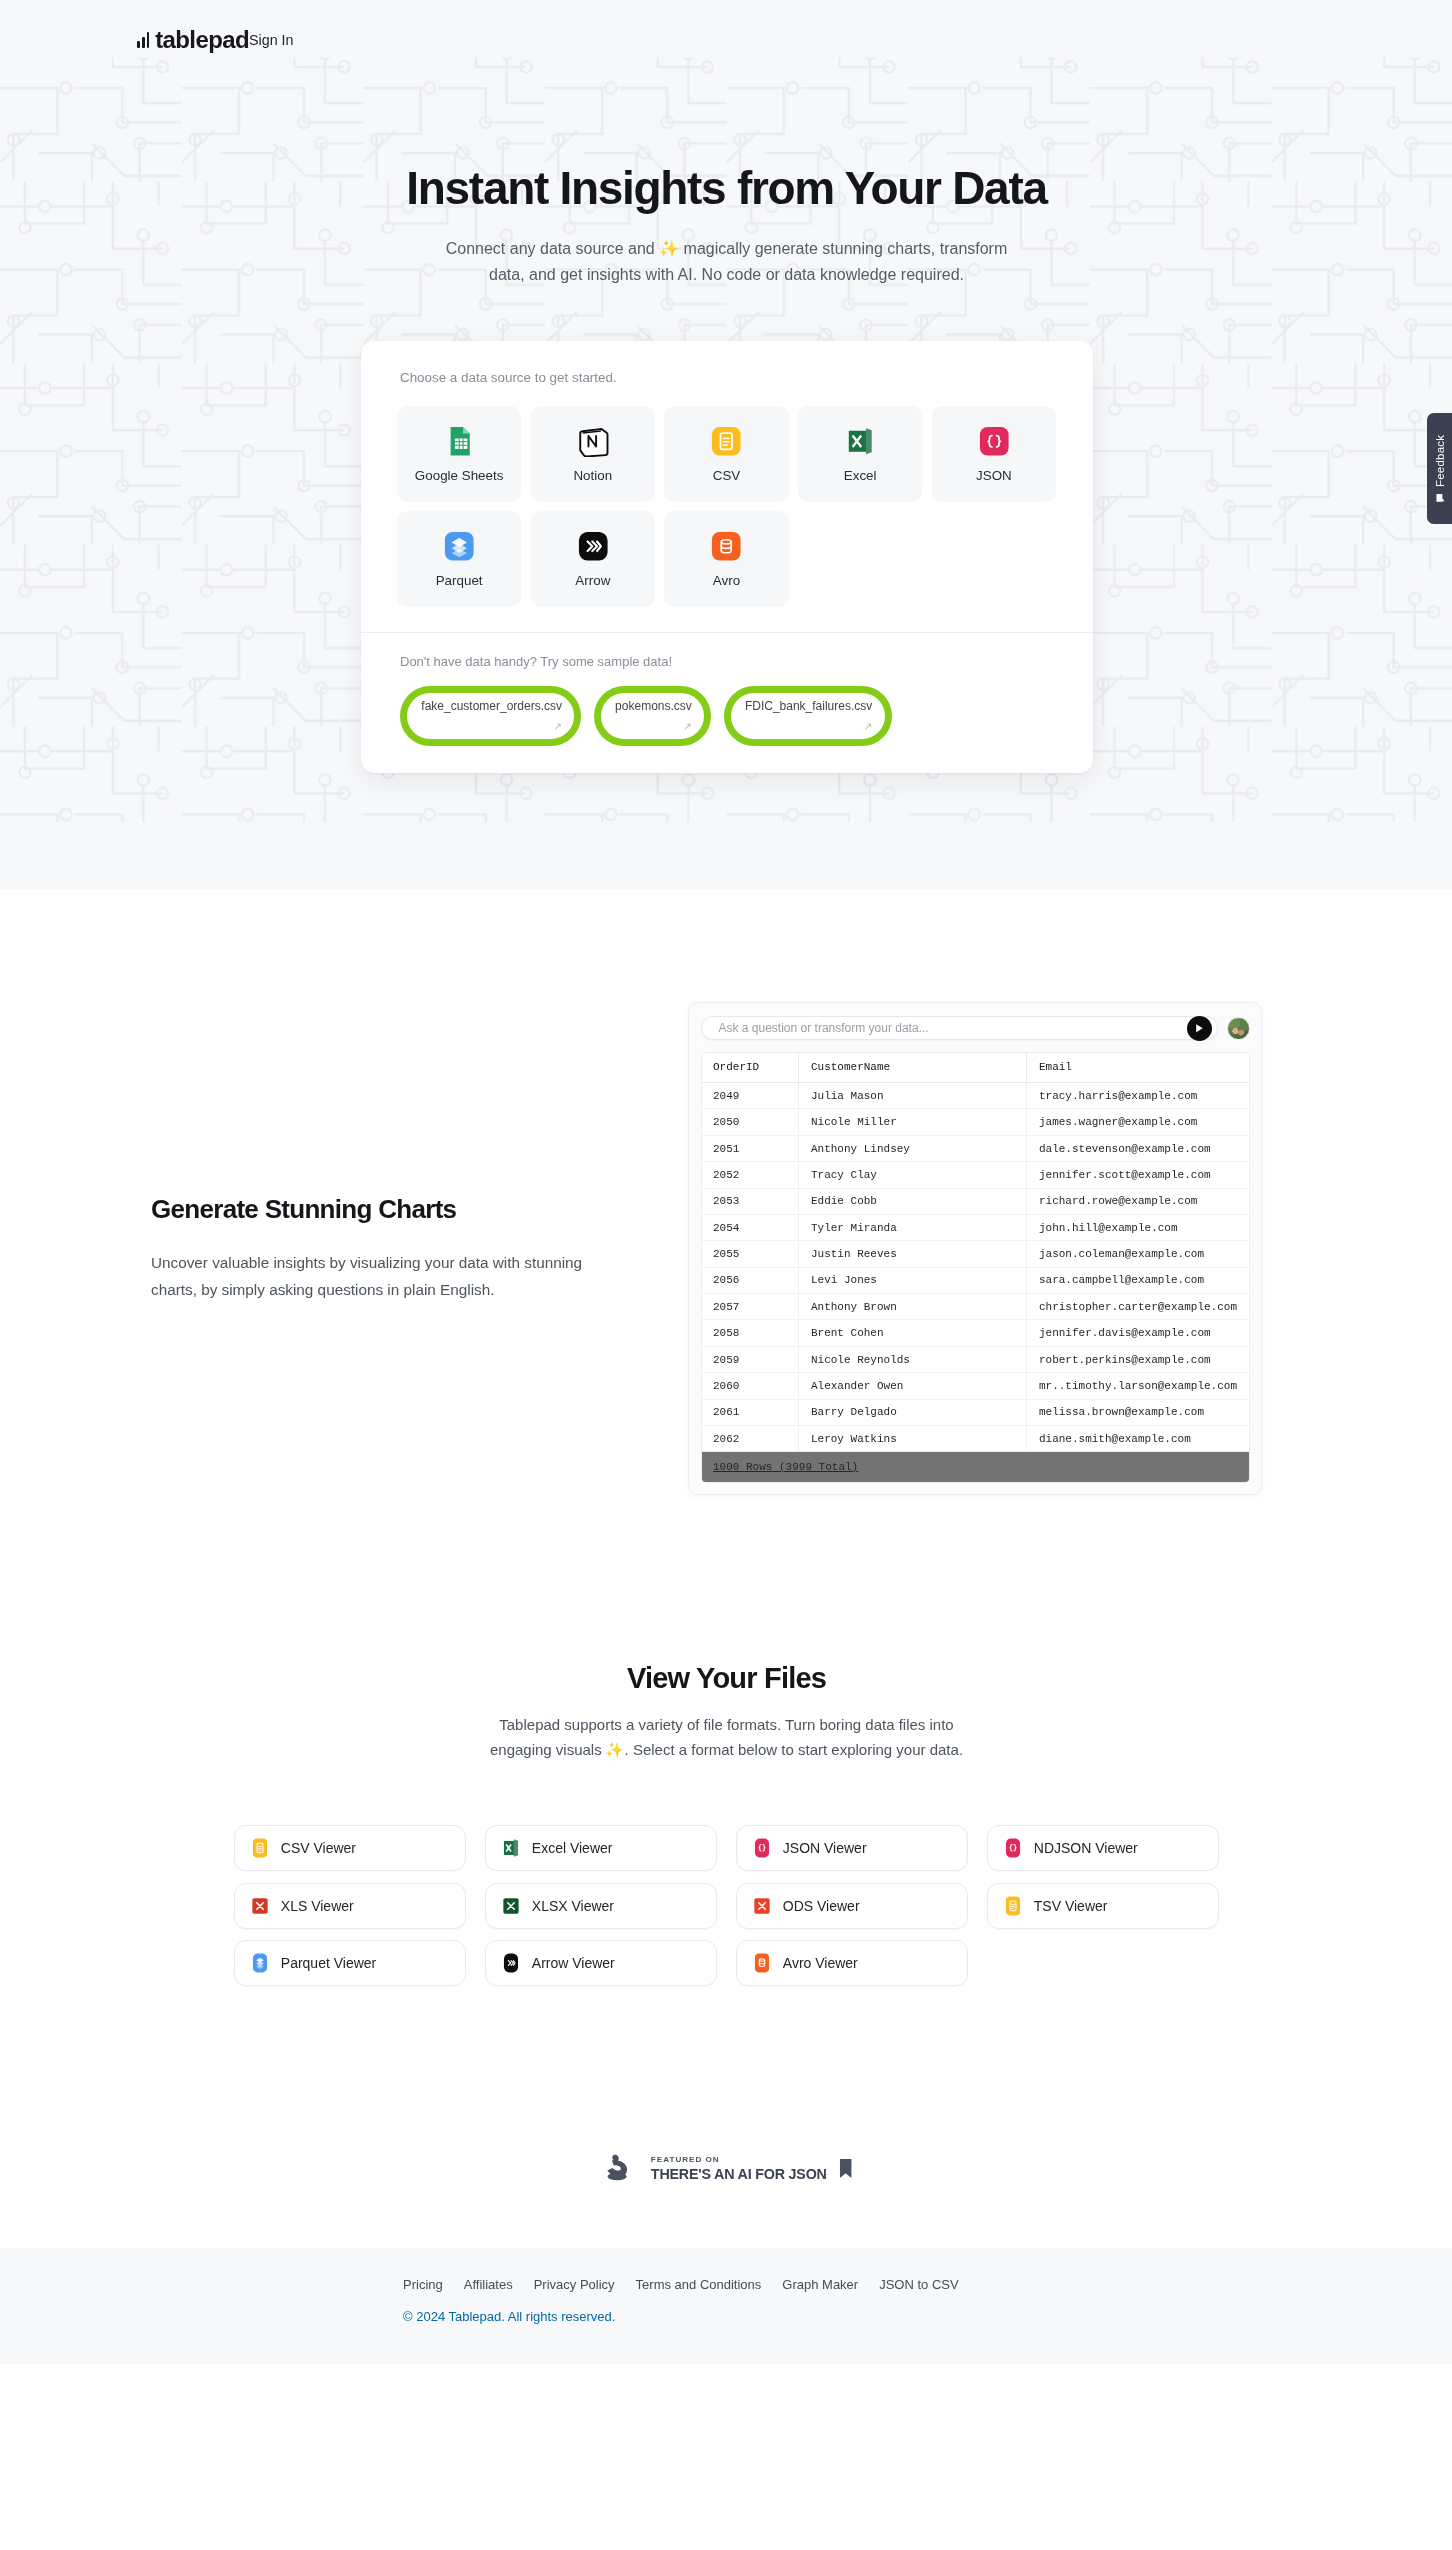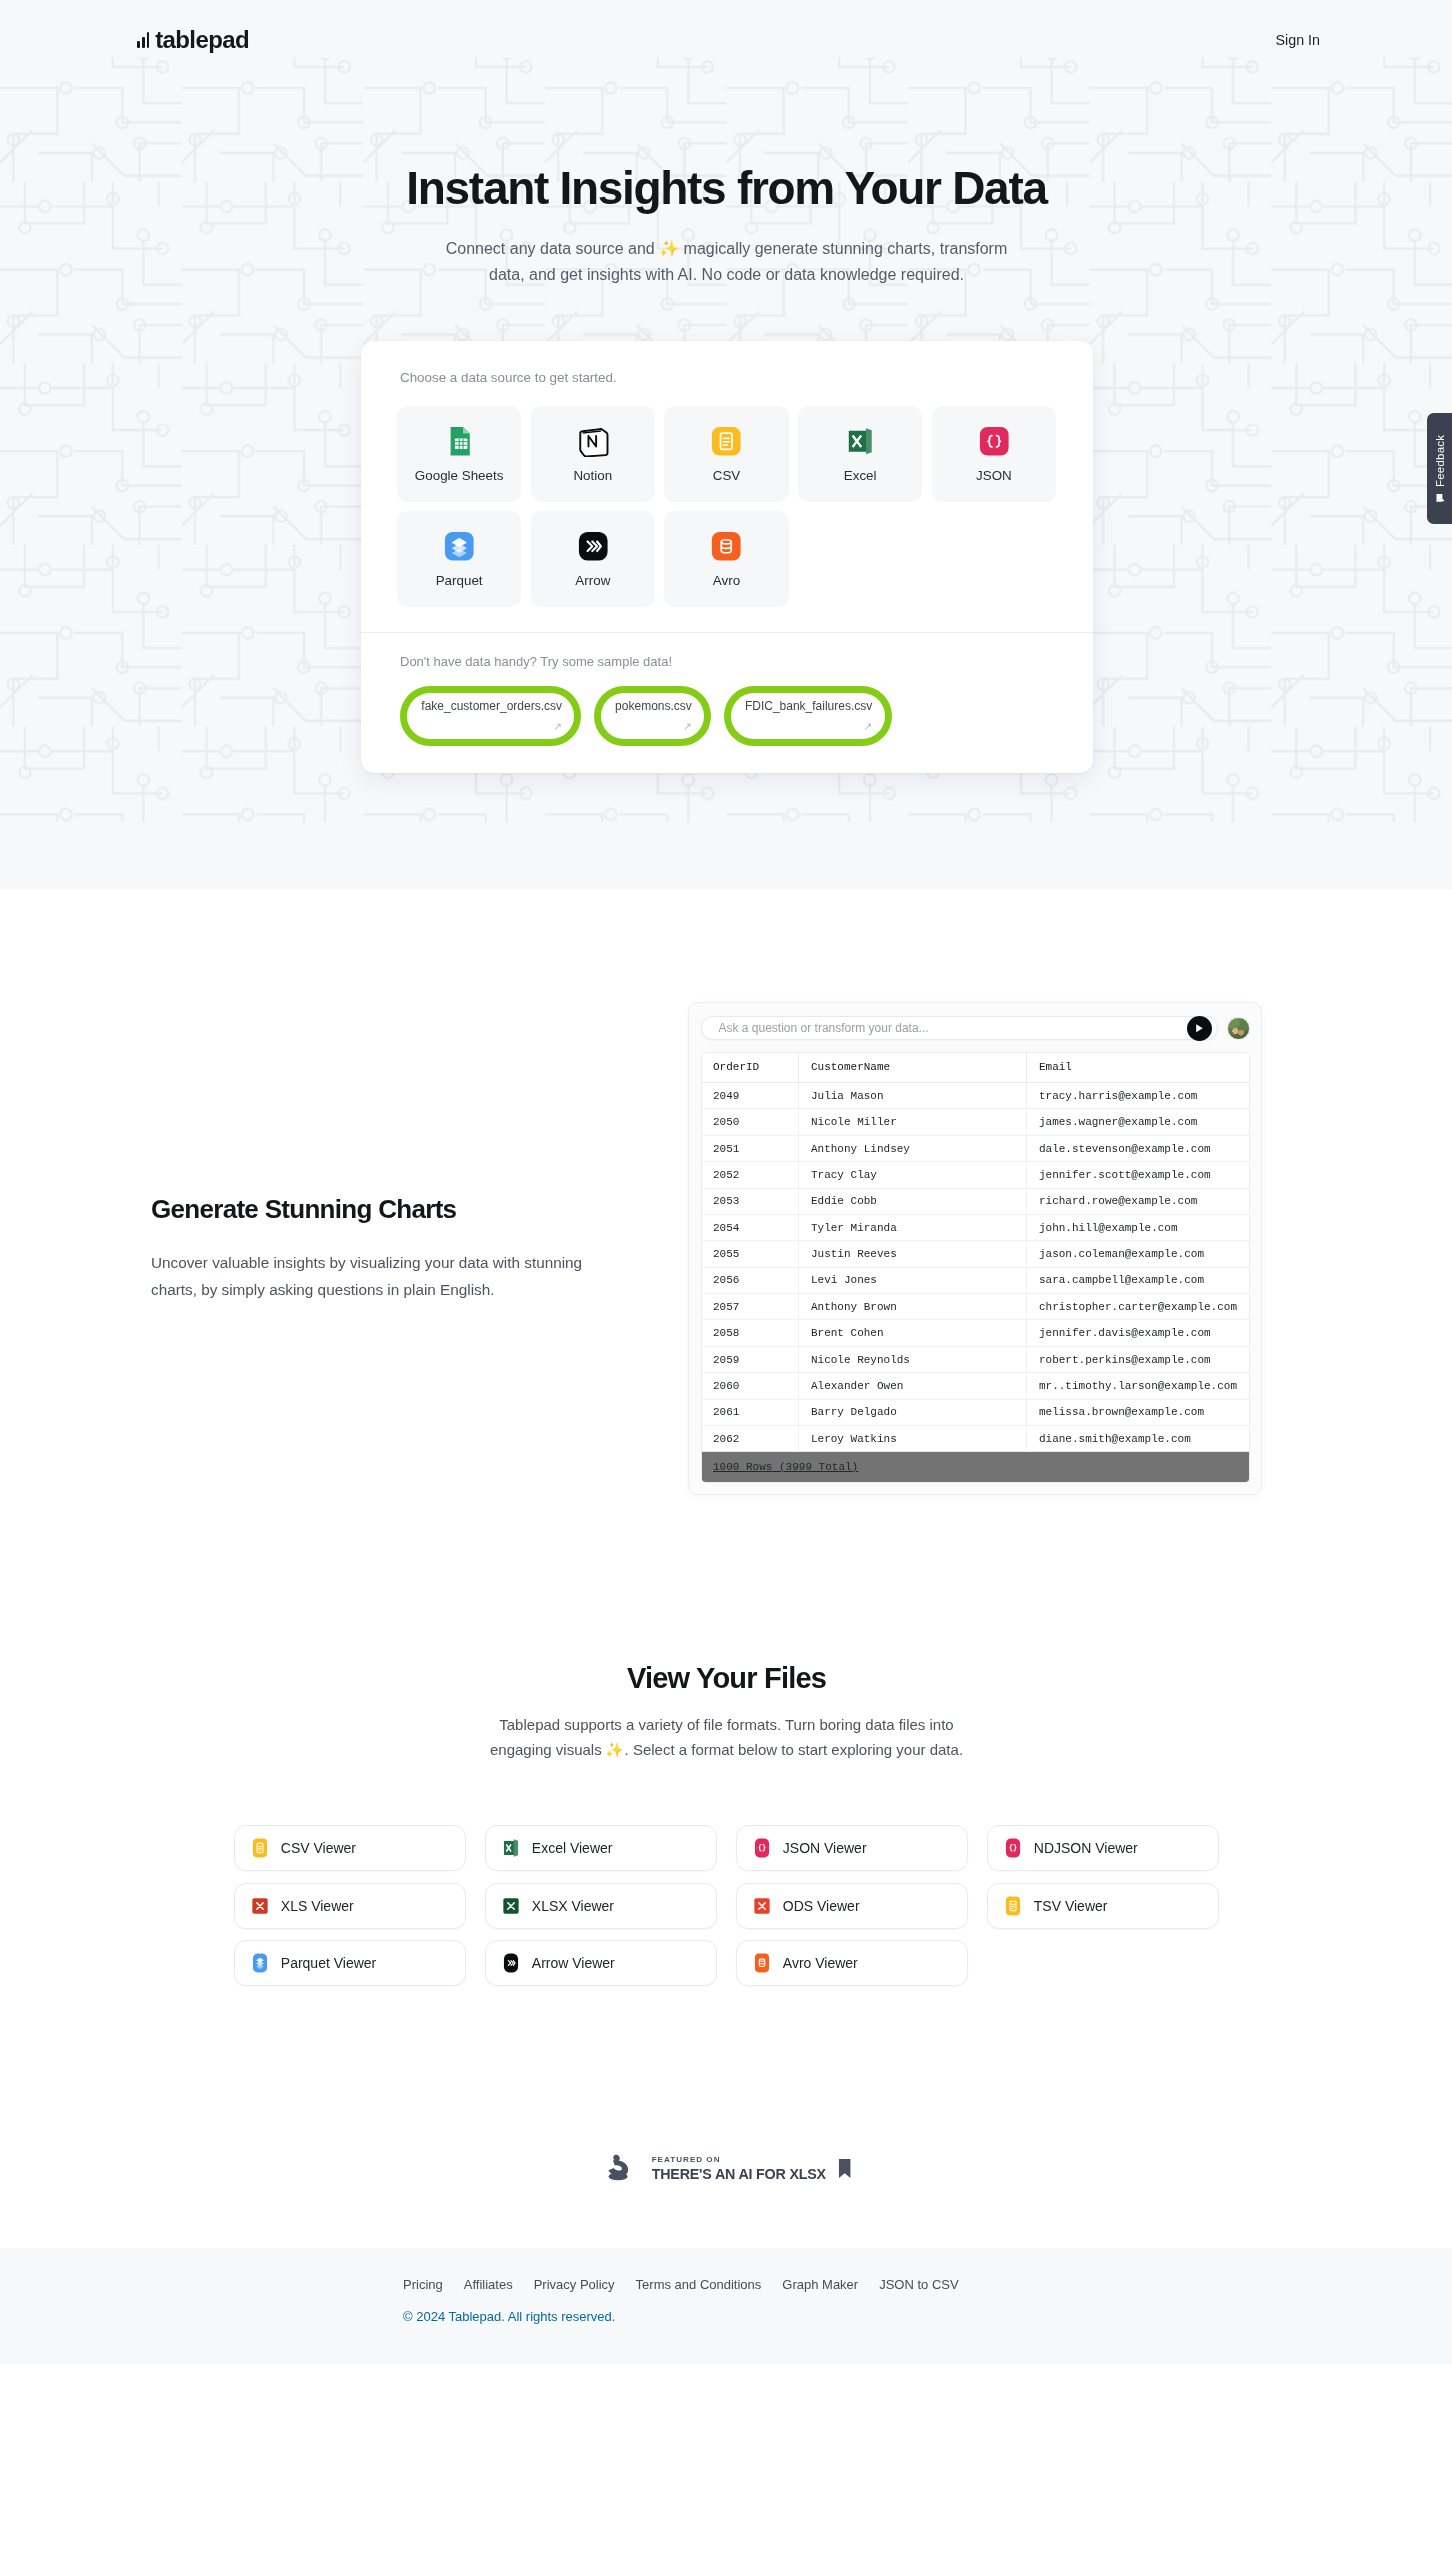--- a/index.html
+++ b/index.html
@@ -24,21 +24,20 @@
     inset: 0;
     pointer-events: none;
     opacity: 1;
   }
   .hero-inner { position: relative; z-index: 2; }
 
   
   .topbar {
     display: flex;
     align-items: center;
-    justify-content: space-between;
     padding: 21px 57px 0 137px;
     height: 59px;
   }
   .logo {
     display: flex;
     align-items: center;
     gap: 5.7px;
     font-size: 24px;
     font-weight: 700;
     letter-spacing: -0.6px;
@@ -783,21 +782,21 @@
   </div>
 </section>
 
 <div class="featured">
   <svg width="38" height="38" viewBox="0 0 40 40">
     <path d="M13 7c2.2-1.6 5-1.2 6.2.8.9 1.5.7 3.3-.3 4.6 2.6.3 5.3 1.4 7.2 3.5 2.8 3 3.2 7.4 1.1 10.2-2.4 3.2-7.3 3.6-12.1 1.9-3.5-1.2-6.1-3.4-7.4-5.5l5.5-2.6c.8 1 2.2 2 3.8 2.5 2.2.7 4.2.3 4.8-.8.6-1.1-.2-2.6-2-3.6-1.7-.9-3.8-1.1-5.3-.7l-1.9-5.2c.6-.2 1.2-.4 1.9-.5-1.3-.6-2-2.1-1.5-3.4.2-.5.6-.9 1-1.2z" fill="#4a5160"></path>
     <ellipse cx="18" cy="29" rx="10" ry="4" fill="#4a5160"></ellipse>
   </svg>
   <div class="feat-text">
     <span class="feat-top">FEATURED ON</span>
-    <span class="feat-bottom">THERE'S AN AI FOR XLSX</span>
+    <span class="feat-bottom">THERE'S AN AI FOR JSON</span>
   </div>
   <svg width="13.4" height="21" viewBox="0 0 14 22">
     <path d="M1 1h12v20l-6-5-6 5z" fill="#4a5160"></path>
   </svg>
 </div>
 
 <footer class="site-foot">
   <div class="foot-inner">
     <nav class="foot-links">
       <a>Pricing</a>

